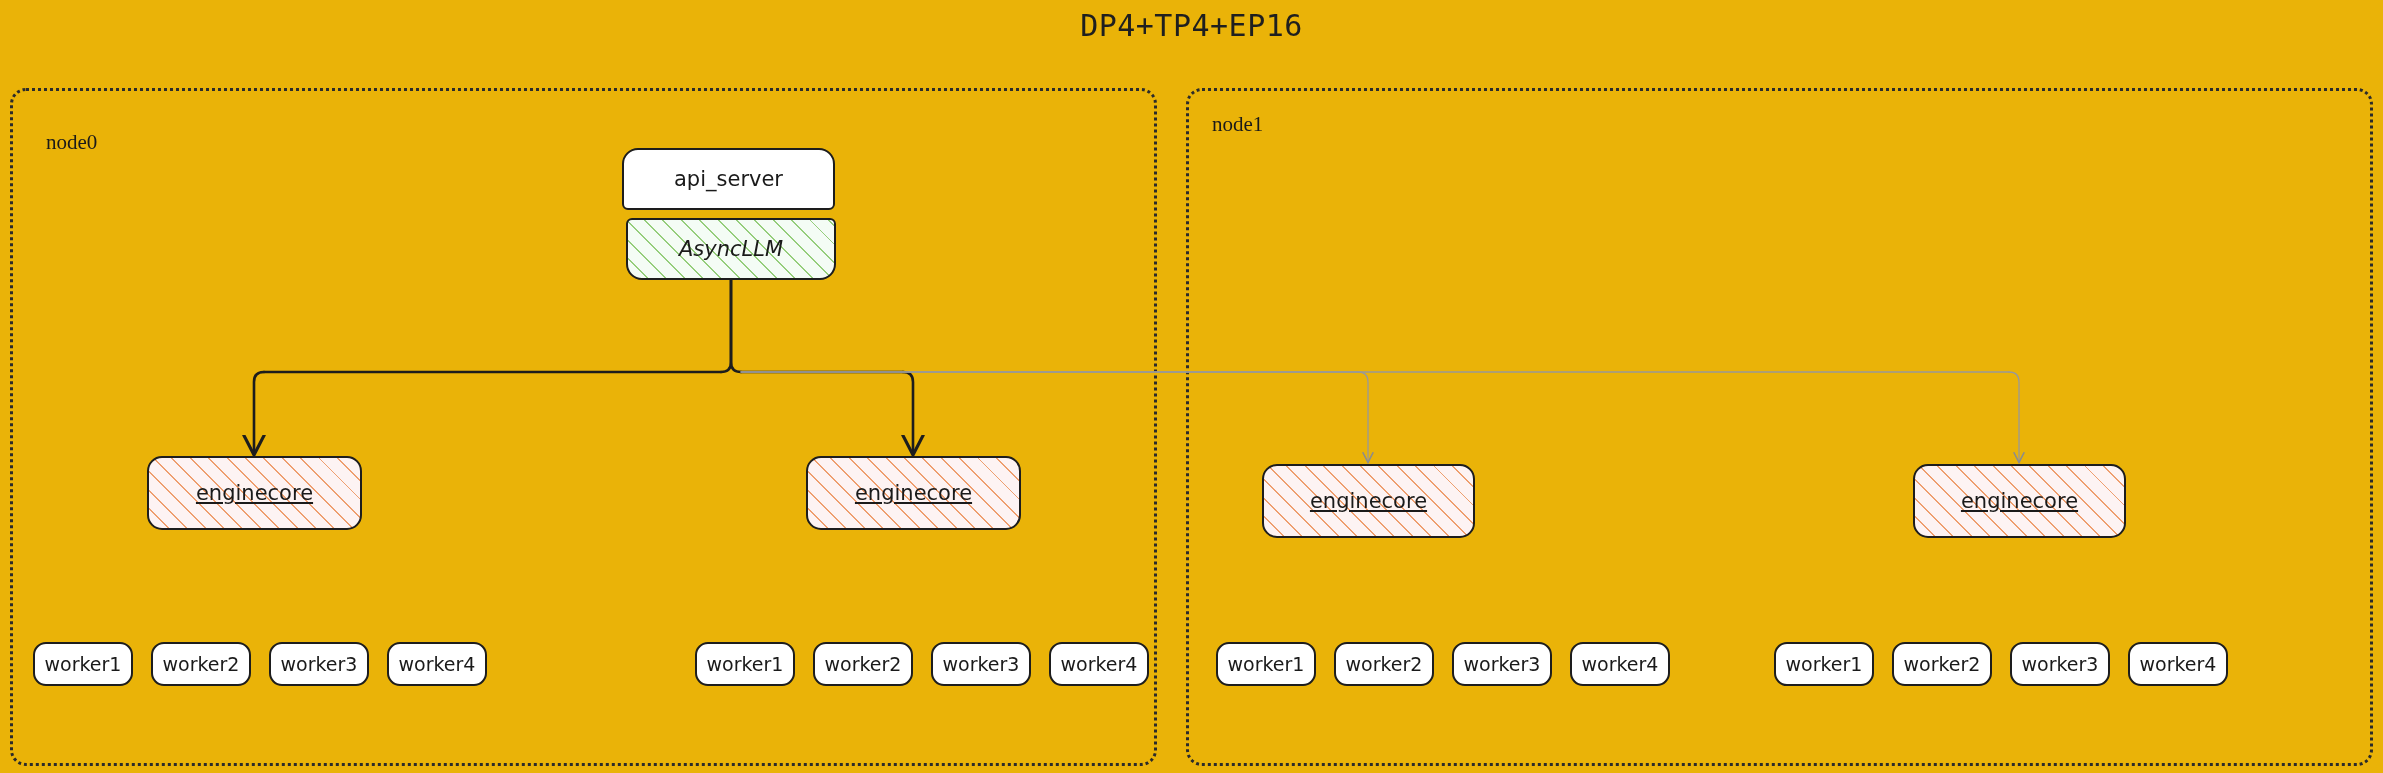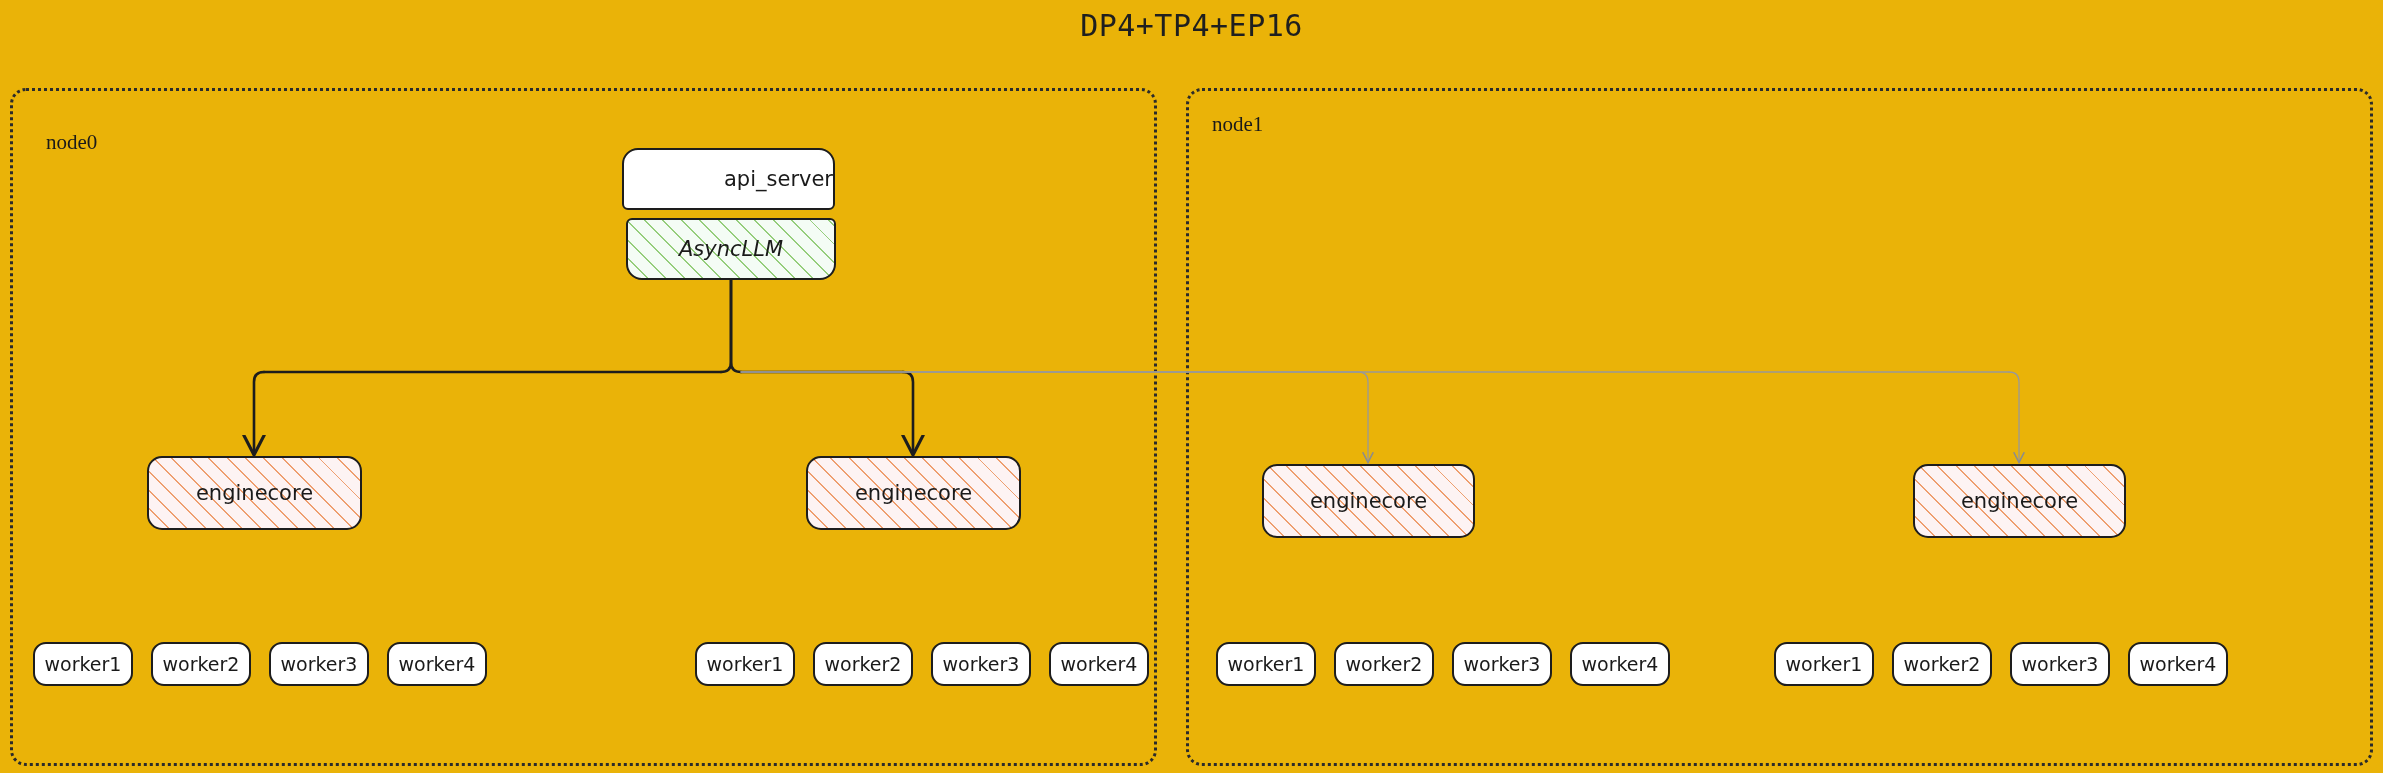--- a/index.html
+++ b/index.html
@@ -72,21 +72,20 @@
     z-index: 2;
   }
 
   .node.box-plain {
     font-size: 21px;
   }
 
   
   .node.api-server {
     border-radius: 16px 16px 6px 6px;
-    justify-content: flex-end;
   }
   .node.asyncllm {
     border-radius: 6px 6px 16px 16px;
     background:
       repeating-linear-gradient(
         45deg,
         rgba(134, 210, 143, 0.85) 0px,
         rgba(134, 210, 143, 0.85) 1.4px,
         rgba(244, 252, 245, 1) 1.4px,
         rgba(244, 252, 245, 1) 13px
@@ -98,20 +97,21 @@
     border-radius: 15px;
     font-size: 21px;
     background:
       repeating-linear-gradient(
         45deg,
         rgba(240, 150, 150, 0.72) 0px,
         rgba(240, 150, 150, 0.72) 1.4px,
         rgba(253, 243, 243, 1) 1.4px,
         rgba(253, 243, 243, 1) 13px
       );
+    text-decoration: underline;
   }
 
   
   .node.worker {
     border-radius: 13px;
     border-width: 2.4px;
     font-size: 19px;
     background: #ffffff;
   }
 

